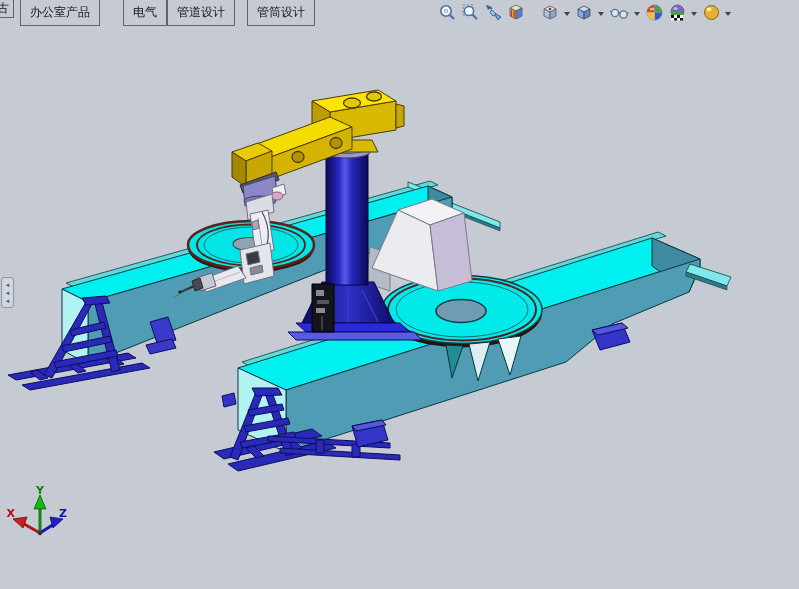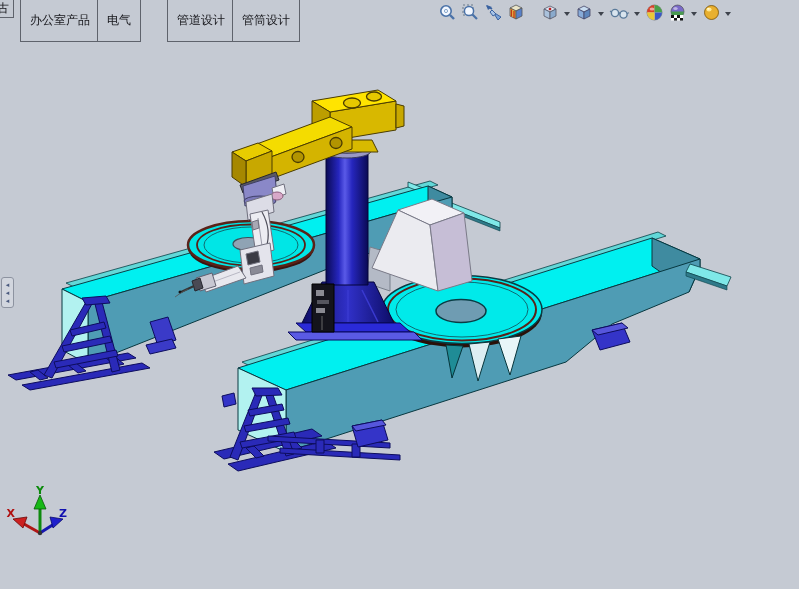--- a/index.html
+++ b/index.html
@@ -7,21 +7,21 @@
   .app {
     position:relative; width:799px; height:589px;
     background:#c5cad3; overflow:hidden;
     -webkit-user-select:none; user-select:none;
   }
   
   .tabbar { position:absolute; left:0; top:0; width:100%; height:19px; }
   .tab {
     position:absolute; top:-1px; height:17px; line-height:17px;
     border:1px solid #5f636c; background:#c5cad3;
-    font-size:12px; color:#15151a; padding:12px 9px; white-space:nowrap;
+    font-size:12px; color:#15151a; padding:4px 9px; white-space:nowrap;
     box-sizing:content-box;
   }
   .tab.partial { left:-14px; width:22px; padding:0 4px 0 0; text-align:right; overflow:hidden; }
   
   .hud { position:absolute; left:436px; top:2px; display:flex; align-items:center; }
   .hud-btn { display:flex; align-items:center; padding:1px 2px; border-radius:2px; }
   .hud-btn svg { display:block; }
   .dd { width:0; height:0; border-left:3.5px solid transparent; border-right:3.5px solid transparent;
         border-top:4px solid #3e434c; margin:2px 3px 0 2px; }
   
@@ -216,23 +216,23 @@
       <circle cx="40" cy="533" r="2.2" fill="#333"></circle>
       <text class="triad-label" x="40" y="494" text-anchor="middle" fill="#0a8a0a">Y</text>
       <text class="triad-label" x="15" y="517" text-anchor="end" fill="#b01010">X</text>
       <text class="triad-label" x="59" y="517" text-anchor="start" fill="#1010b0">Z</text>
     </g>
   </svg>
 
   <div class="tabbar">
     <span class="tab partial">古</span>
     <span class="tab" style="left:20px">办公室产品</span>
-    <span class="tab" style="left:97px">电气</span>
+    <span class="tab" style="left:123px">电气</span>
     <span class="tab" style="left:167px">管道设计</span>
-    <span class="tab" style="left:232px">管筒设计</span>
+    <span class="tab" style="left:247px">管筒设计</span>
   </div>
 
   <div class="hud">
 
     <div class="hud-btn">
       <svg width="19" height="19" viewBox="0 0 19 19">
         <circle cx="8" cy="8" r="5.2" fill="#f2f7ff" stroke="#4a72a8" stroke-width="1.6"></circle>
         <circle cx="8" cy="8" r="1.6" fill="none" stroke="#88a8cc" stroke-width="1"></circle>
         <line x1="12" y1="12" x2="16" y2="16" stroke="#4a72a8" stroke-width="2.4"></line>
       </svg>

